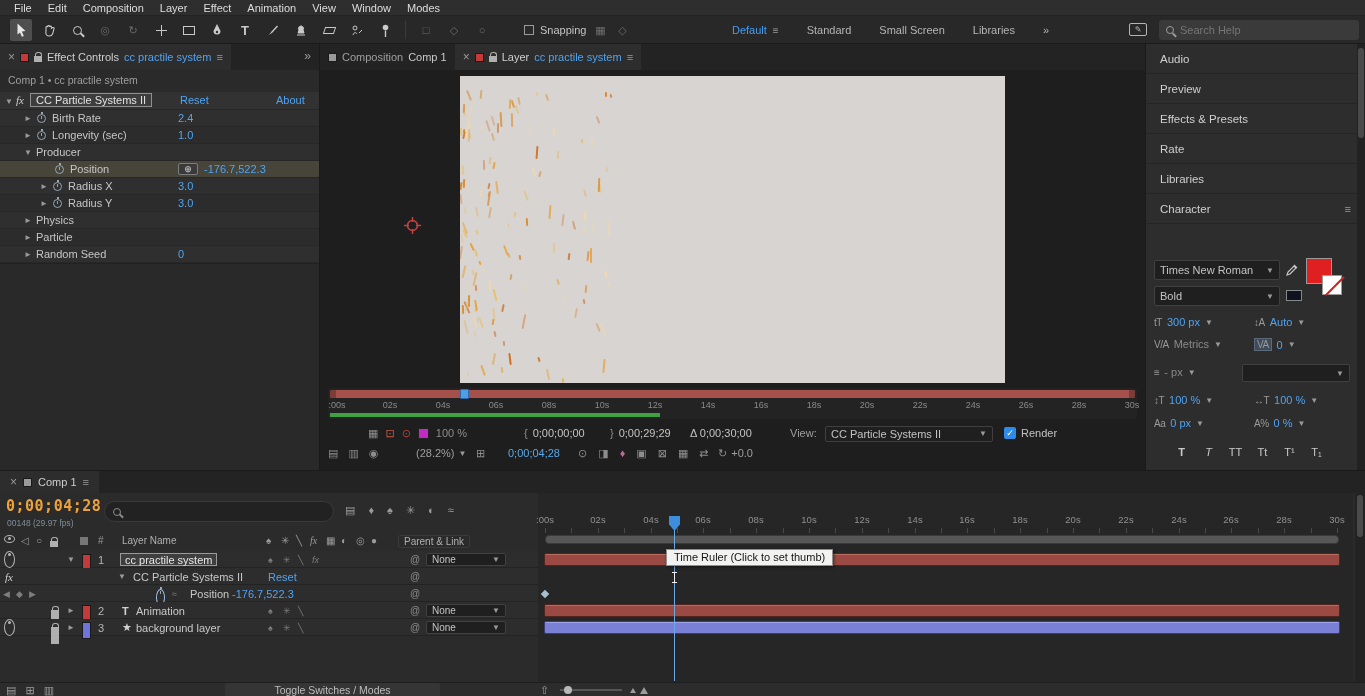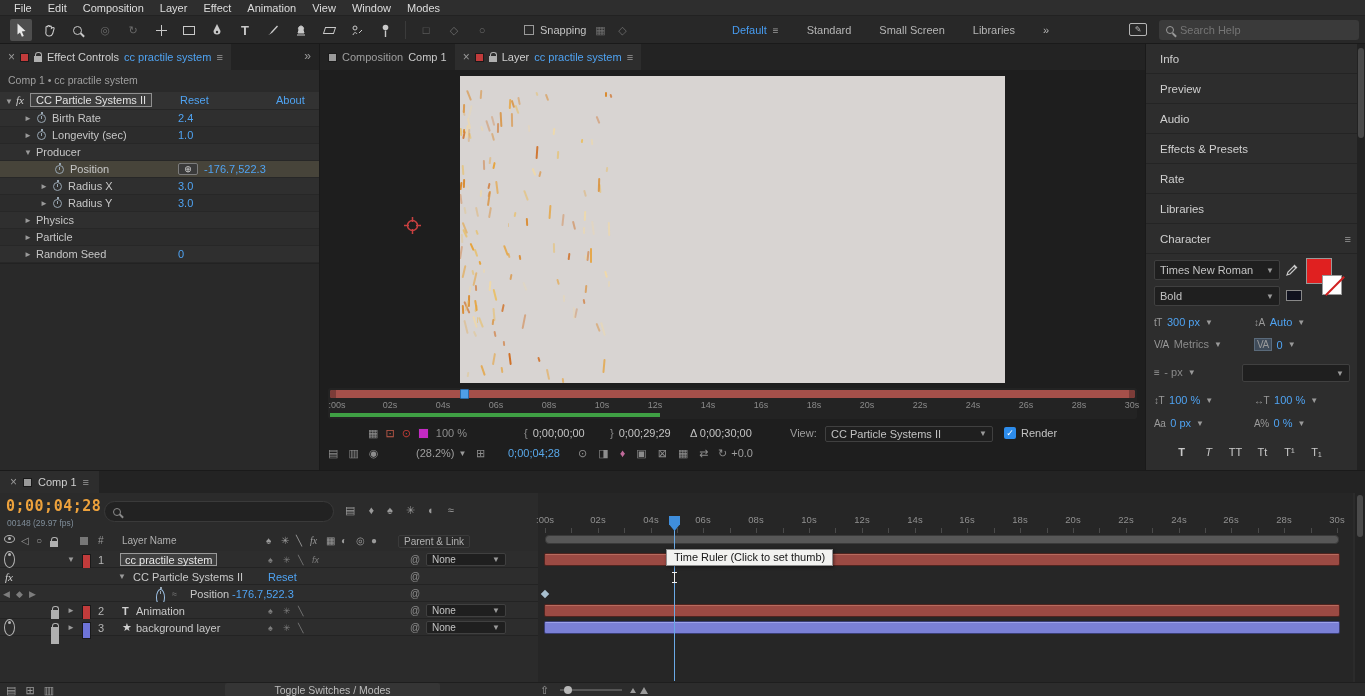--- a/index.html
+++ b/index.html
@@ -602,27 +602,24 @@
       </span>
       <span style="left:390px;gap:4px;">
         <span class="vicon">↻</span>
         <span>+0.0</span>
       </span>
     </div>
   </div>
 
   <div class="right-panel">
     <div class="rp-item">
-        <span>Info</span>
+        <span>Audio</span>
       </div>
     <div class="rp-item">
         <span>Preview</span>
-      </div>
-    <div class="rp-item">
-        <span>Audio</span>
       </div>
     <div class="rp-item">
         <span>Effects &amp; Presets</span>
       </div>
     <div class="rp-item">
         <span>Rate</span>
       </div>
     <div class="rp-item">
         <span>Libraries</span>
       </div>

